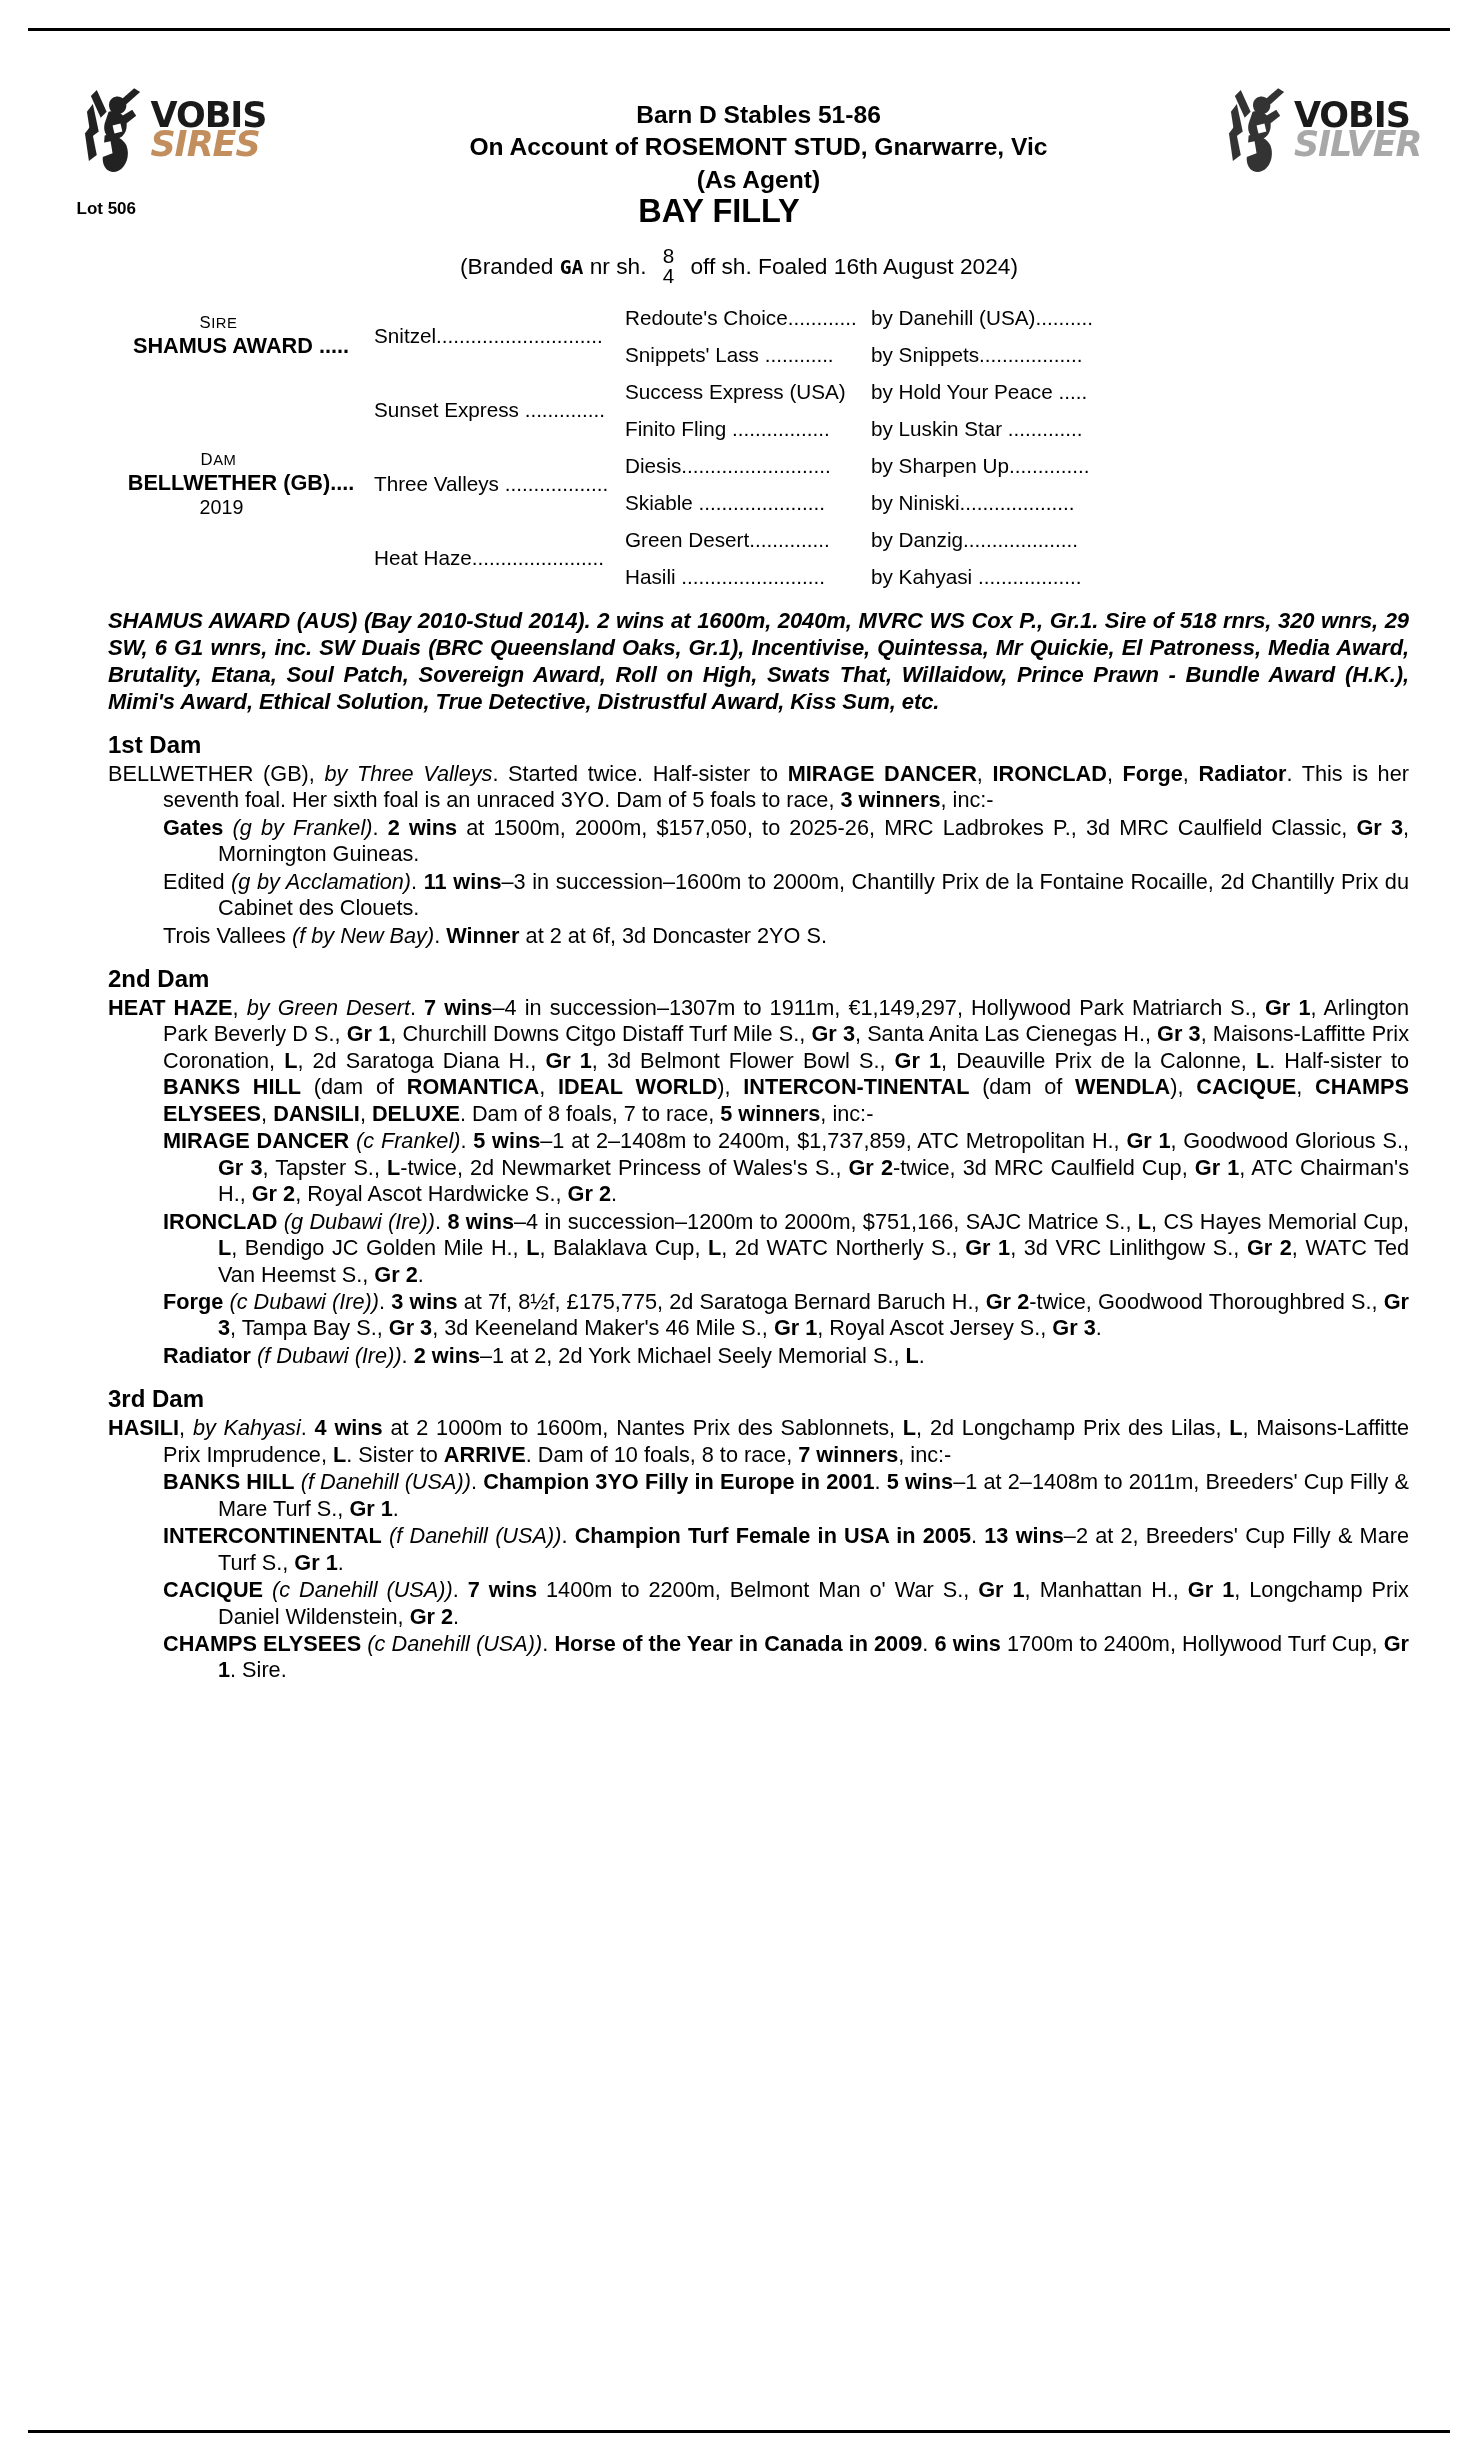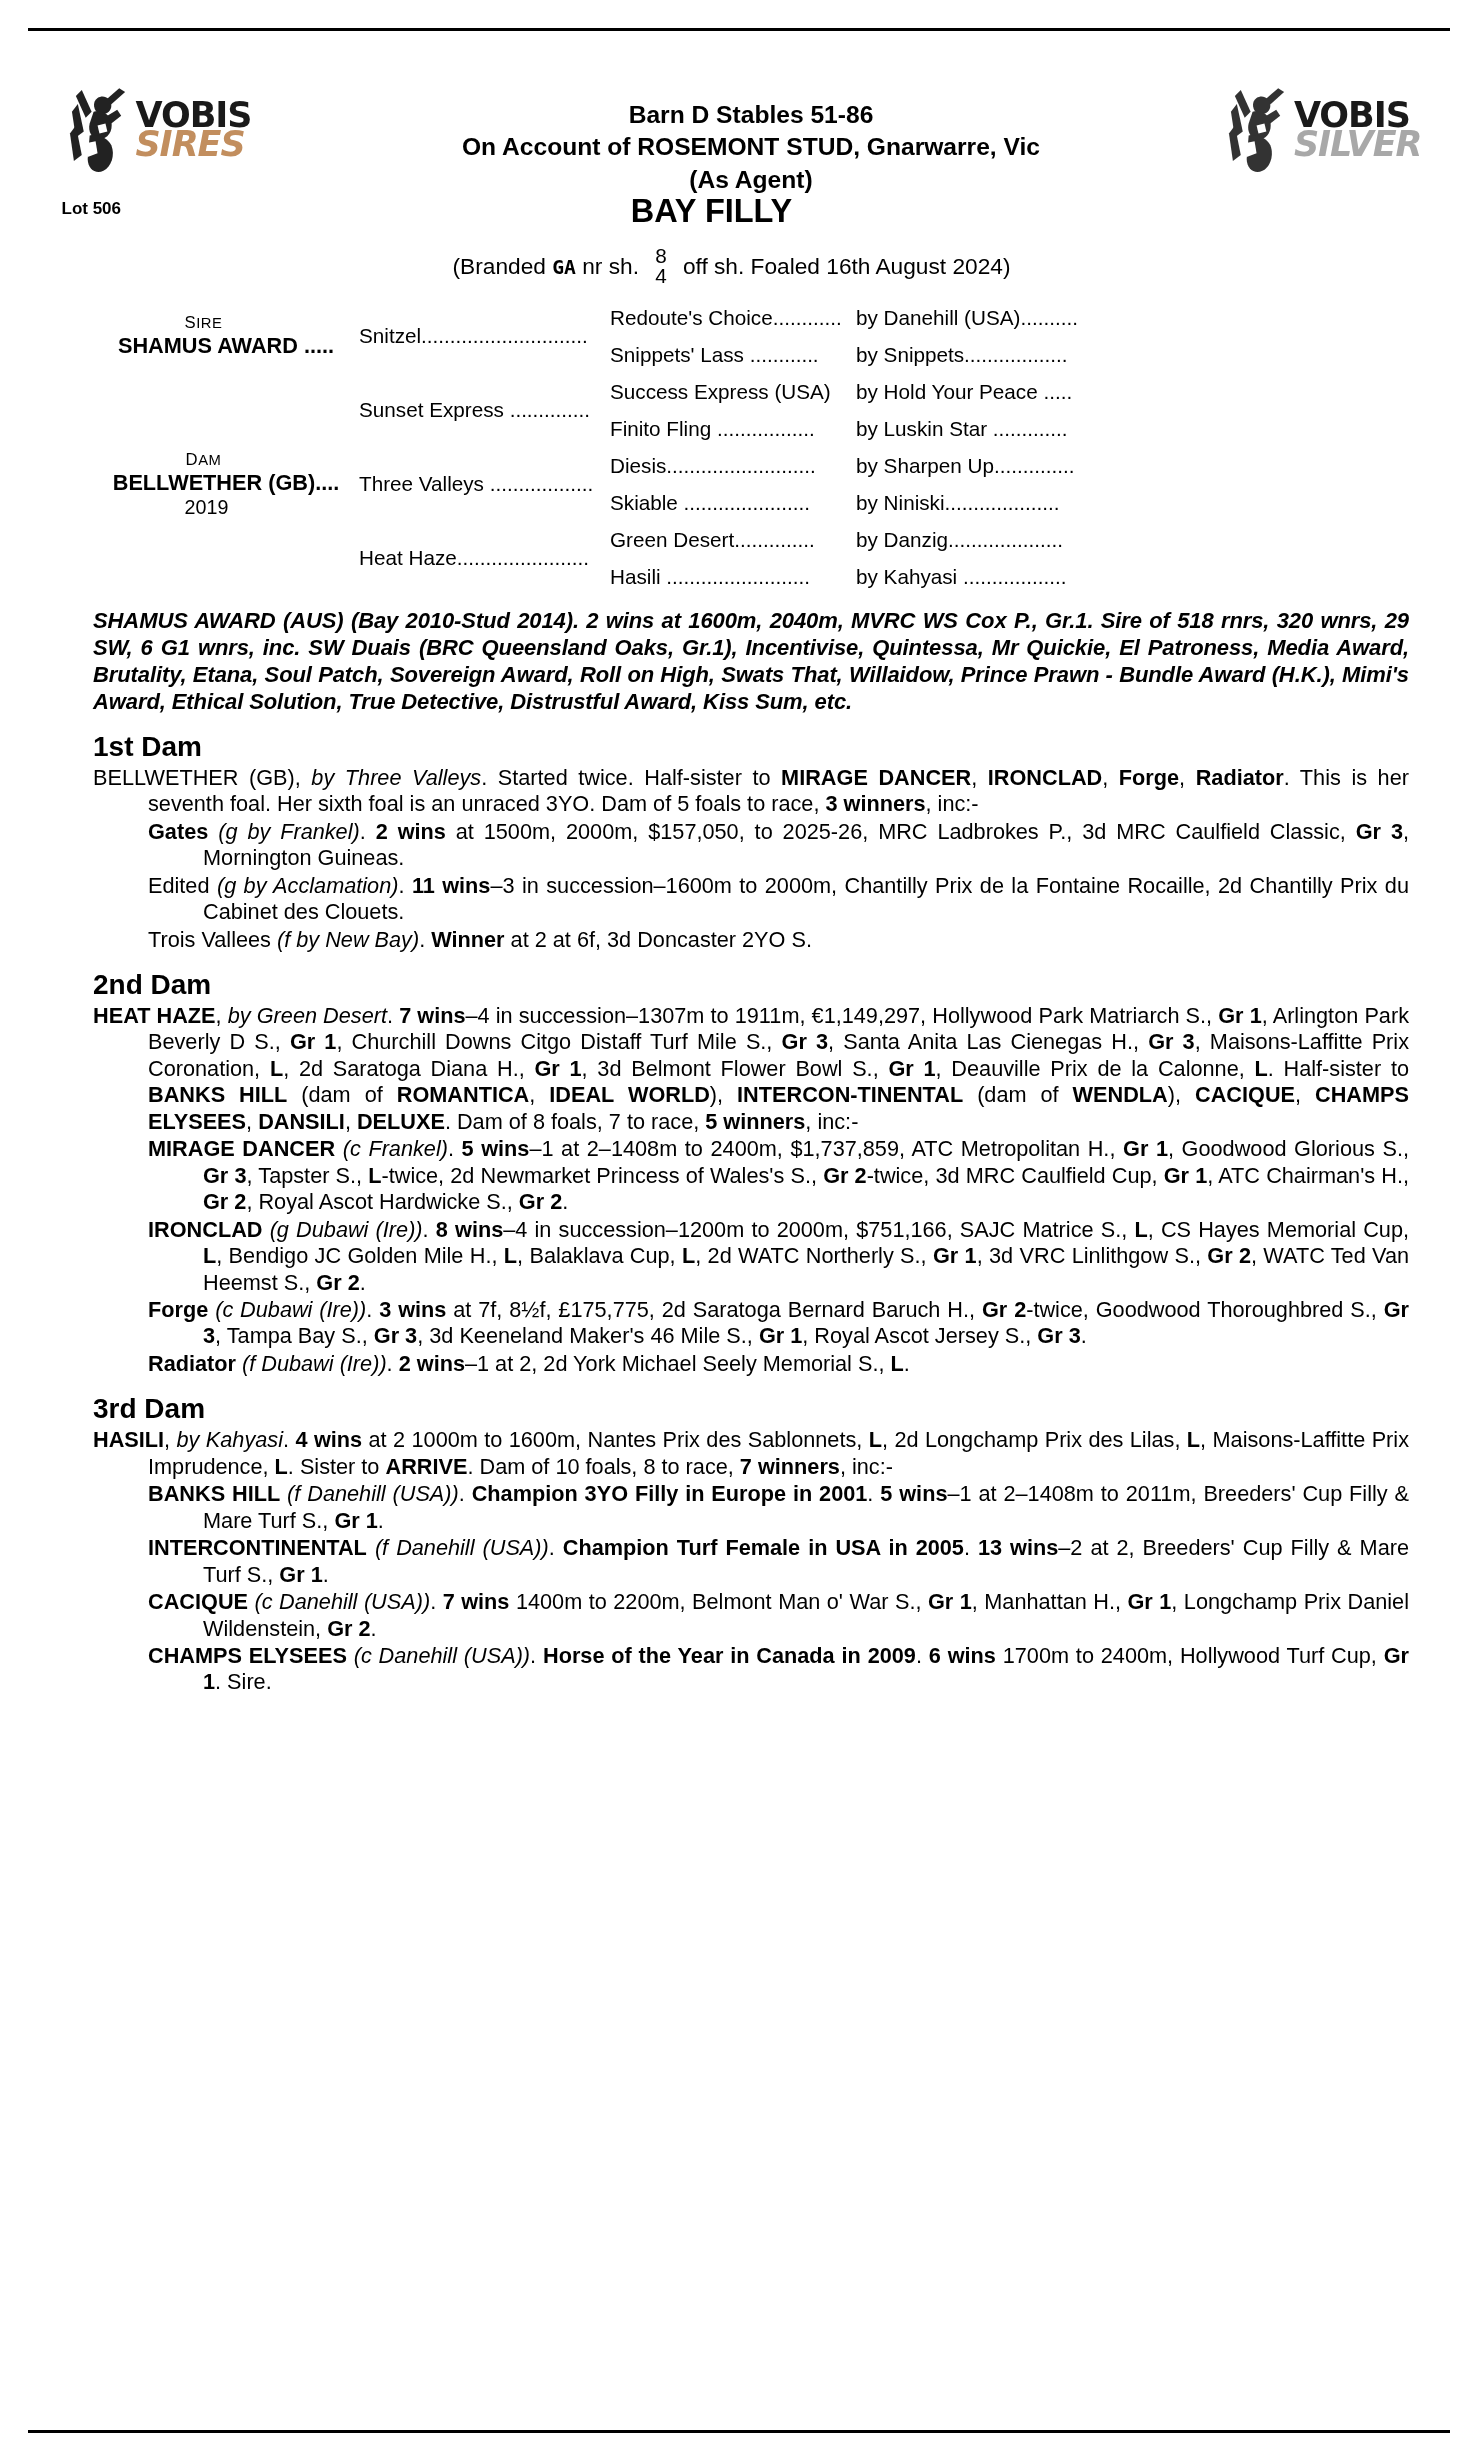--- a/index.html
+++ b/index.html
@@ -33,21 +33,21 @@
   .rule-bottom {
     position: absolute;
     left: 27.6px;
     right: 27.6px;
     bottom: 29.6px;
     height: 3px;
     background: #000;
   }
   .content {
     position: absolute;
-    left: 93px;
+    left: 108px;
     right: 69px;
     top: 69px;
   }
 
   
   .header {
     position: relative;
     height: 118px;
   }
   .logo {
@@ -190,21 +190,21 @@
     line-height: 1.23;
     text-align: justify;
     margin: 11.8px 0 3.9px 0;
     font-stretch: condensed;
     letter-spacing: -0.1px;
   }
 
   
   .dam-head {
     font-weight: bold;
-    font-size: 28px;
+    font-size: 24px;
     margin-top: 15.8px;
     margin-bottom: 2px;
   }
   .para {
     font-size: 21.7px;
     line-height: 1.22;
     text-align: justify;
     text-indent: 0;
     padding-left: 55px;
     margin-bottom: 1px;

